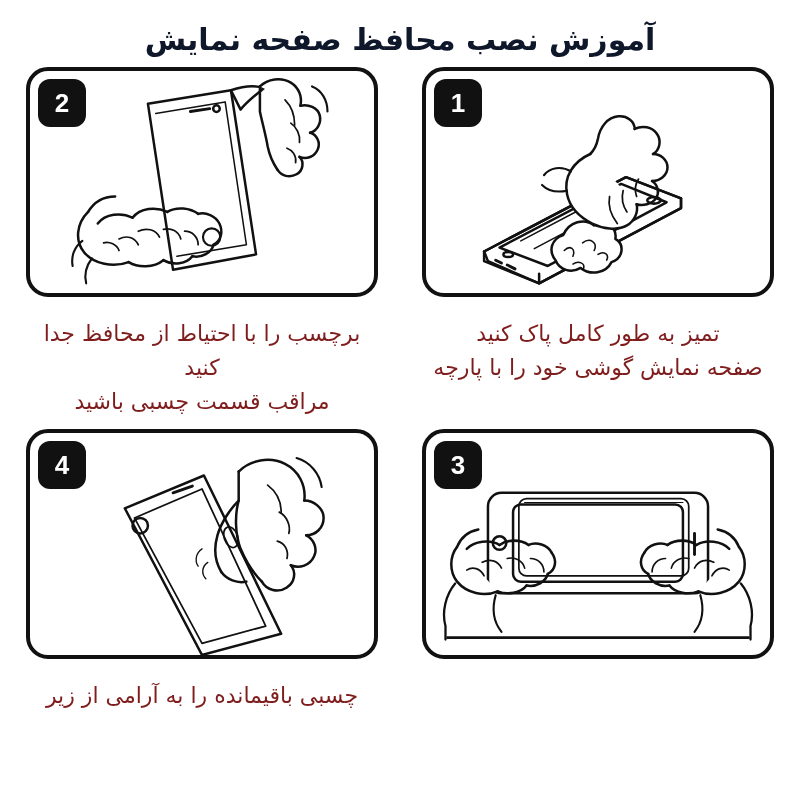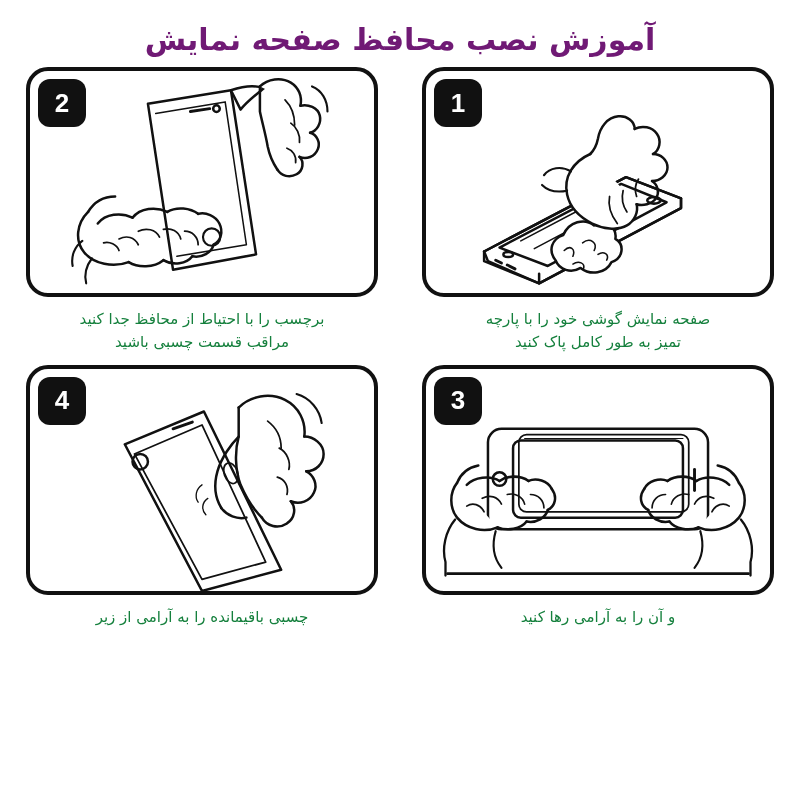--- a/index.html
+++ b/index.html
@@ -21,21 +21,21 @@
     box-sizing: border-box;
     padding: 0;
   }
   .title {
     text-align: center;
     font-size: 30px;
     font-weight: bold;
     letter-spacing: 0px;
     padding-top: 22px;
     padding-bottom: 10px;
-    color: #701a75;
+    color: #0f172a;
     direction: rtl;
   }
   .grid {
     display: grid;
     grid-template-columns: 1fr 1fr;
     grid-template-rows: auto auto;
     column-gap: 24px;
     row-gap: 10px;
     padding: 0 16px;
     box-sizing: border-box;
@@ -75,26 +75,26 @@
   .art {
     position: absolute;
     inset: 0;
   }
   .art svg {
     display: block;
     width: 100%;
     height: 100%;
   }
   .caption {
-    margin-top: 11px;
+    margin-top: 20px;
     text-align: center;
-    font-size: 15px;
+    font-size: 22px;
     line-height: 1.55;
     direction: rtl;
-    color: #15803d;
+    color: #7f1d1d;
     width: 352px;
   }
   .caption span {
     display: block;
   }
 </style>
 </head>
 <body>
 
 <div class="page">
@@ -141,22 +141,22 @@
               <path d="M206 146 C202 140 200 132 202 124" stroke-width="1.8"></path>
               <path d="M216 130 C214 124 214 118 218 112" stroke-width="1.8"></path>
 
               <path d="M148 104 C138 98 126 100 120 108" stroke-width="2.2"></path>
               <path d="M144 124 C134 126 124 124 118 118" stroke-width="2.2"></path>
             </g>
           </svg>
         </div>
       </div>
       <div class="caption">
+        <span>تمیز به طور کامل پاک کنید</span>
         <span>صفحه نمایش گوشی خود را با پارچه</span>
-        <span>تمیز به طور کامل پاک کنید</span>
       </div>
     </div>
 
     <div class="cell">
       <div class="panel">
         <div class="badge">2</div>
         <div class="art">
           <svg viewBox="0 0 352 230" xmlns="http://www.w3.org/2000/svg">
             <g fill="none" stroke="#111111" stroke-width="2.6" stroke-linecap="round" stroke-linejoin="round">
 
@@ -251,21 +251,20 @@
               <path d="M28 156 C18 168 14 186 18 200 L18 214" stroke-width="2.4"></path>
               <path d="M324 156 C334 168 338 186 334 200 L334 214" stroke-width="2.4"></path>
               <path d="M70 168 C66 182 68 196 76 206" stroke-width="2.2"></path>
               <path d="M282 168 C286 182 284 196 276 206" stroke-width="2.2"></path>
               <path d="M20 212 L332 212" stroke-width="2.6"></path>
             </g>
           </svg>
         </div>
       </div>
       <div class="caption">
-        <span>و آن را به آرامی رها کنید</span>
       </div>
     </div>
 
     <div class="cell">
       <div class="panel">
         <div class="badge">4</div>
         <div class="art">
           <svg viewBox="0 0 352 230" xmlns="http://www.w3.org/2000/svg">
             <g fill="none" stroke="#111111" stroke-width="2.6" stroke-linecap="round" stroke-linejoin="round">
 

